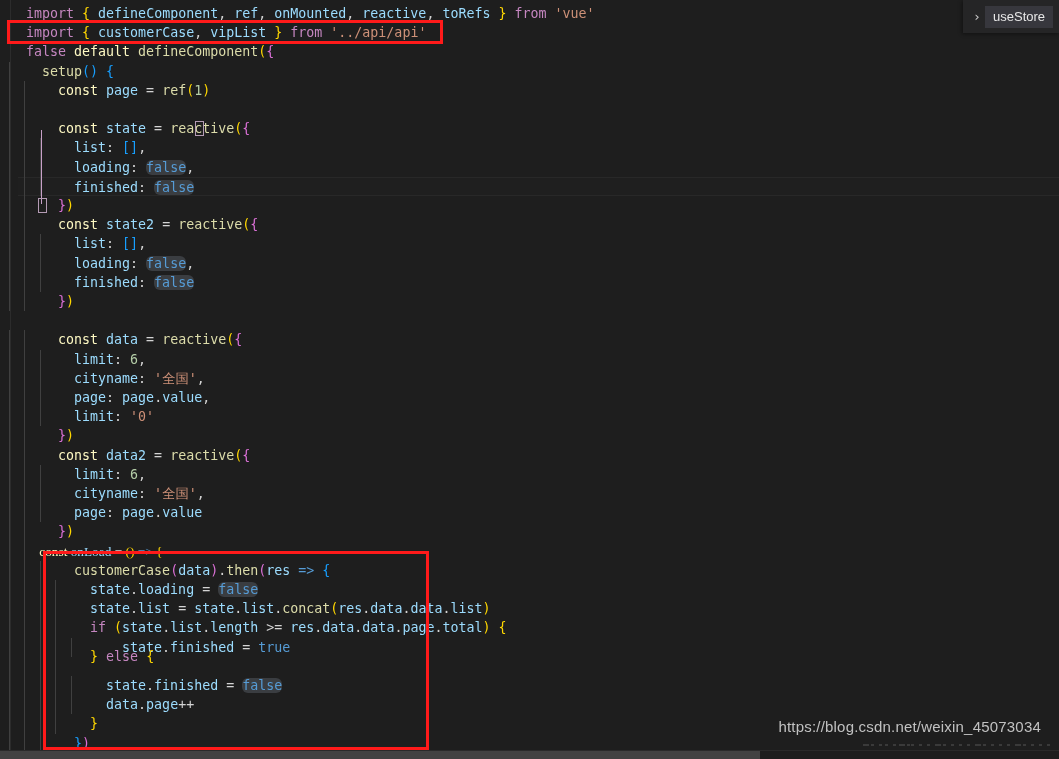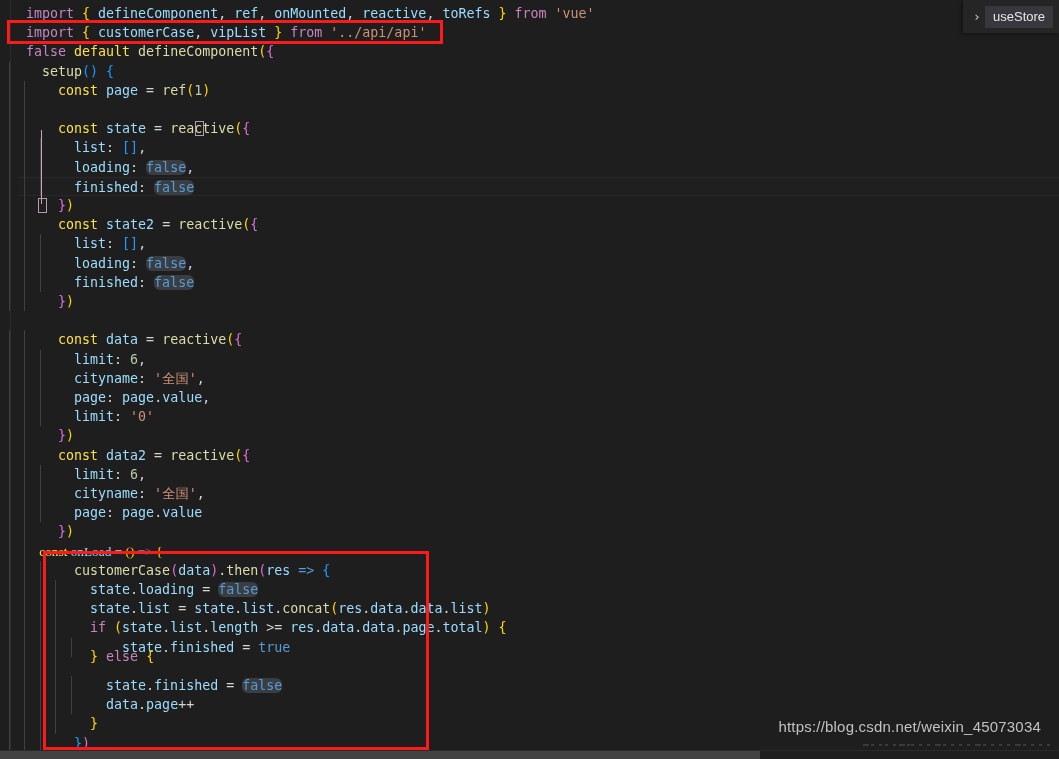--- a/index.html
+++ b/index.html
@@ -61,21 +61,21 @@
   
   .line.current {
     border-top: 1px solid #282828;
     border-bottom: 1px solid #282828;
     box-sizing: border-box;
     background: #1f1f1f;
   }
 
   
   .kw      { color: #c586c0; }  
-  .kw2     { color: #fde047; }  
+  .kw2     { color: #fef9c3; }  
   .ident   { color: #9cdcfe; }  
   .fn      { color: #dcdcaa; }  
   .str     { color: #ce9178; }  
   .num     { color: #b5cea8; }  
   .bool    { color: #569cd6; }  
   .punct   { color: #d4d4d4; }
   .b1      { color: #ffd700; }  
   .b2      { color: #da70d6; }  
   .b3      { color: #179fff; }  
   .op      { color: #d4d4d4; }

